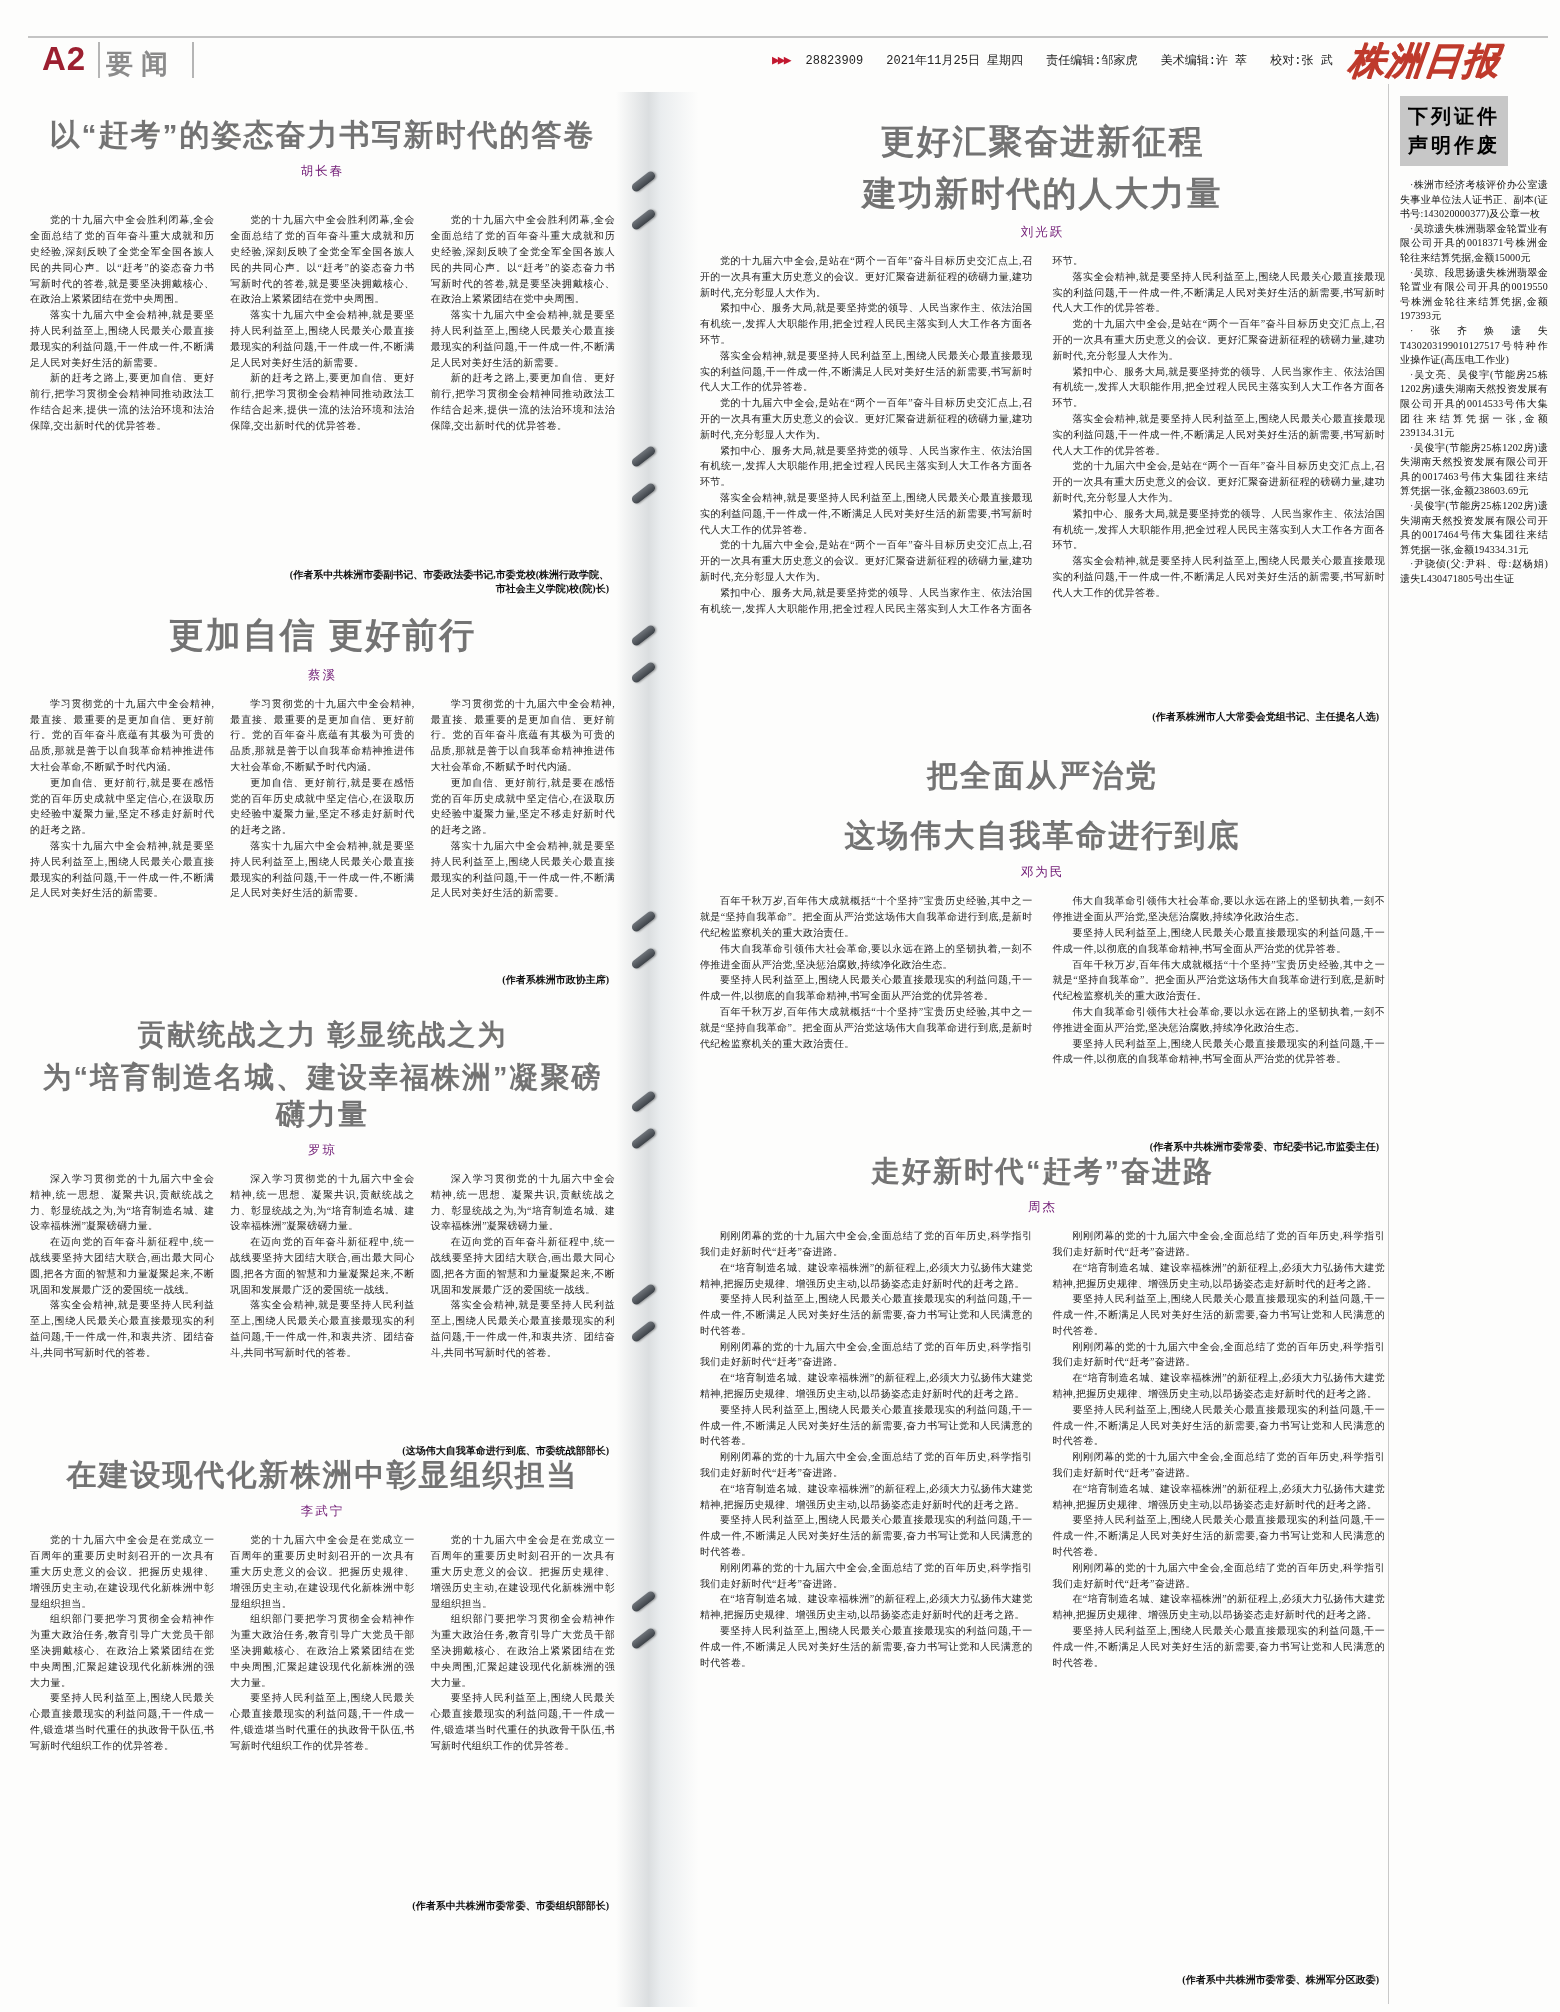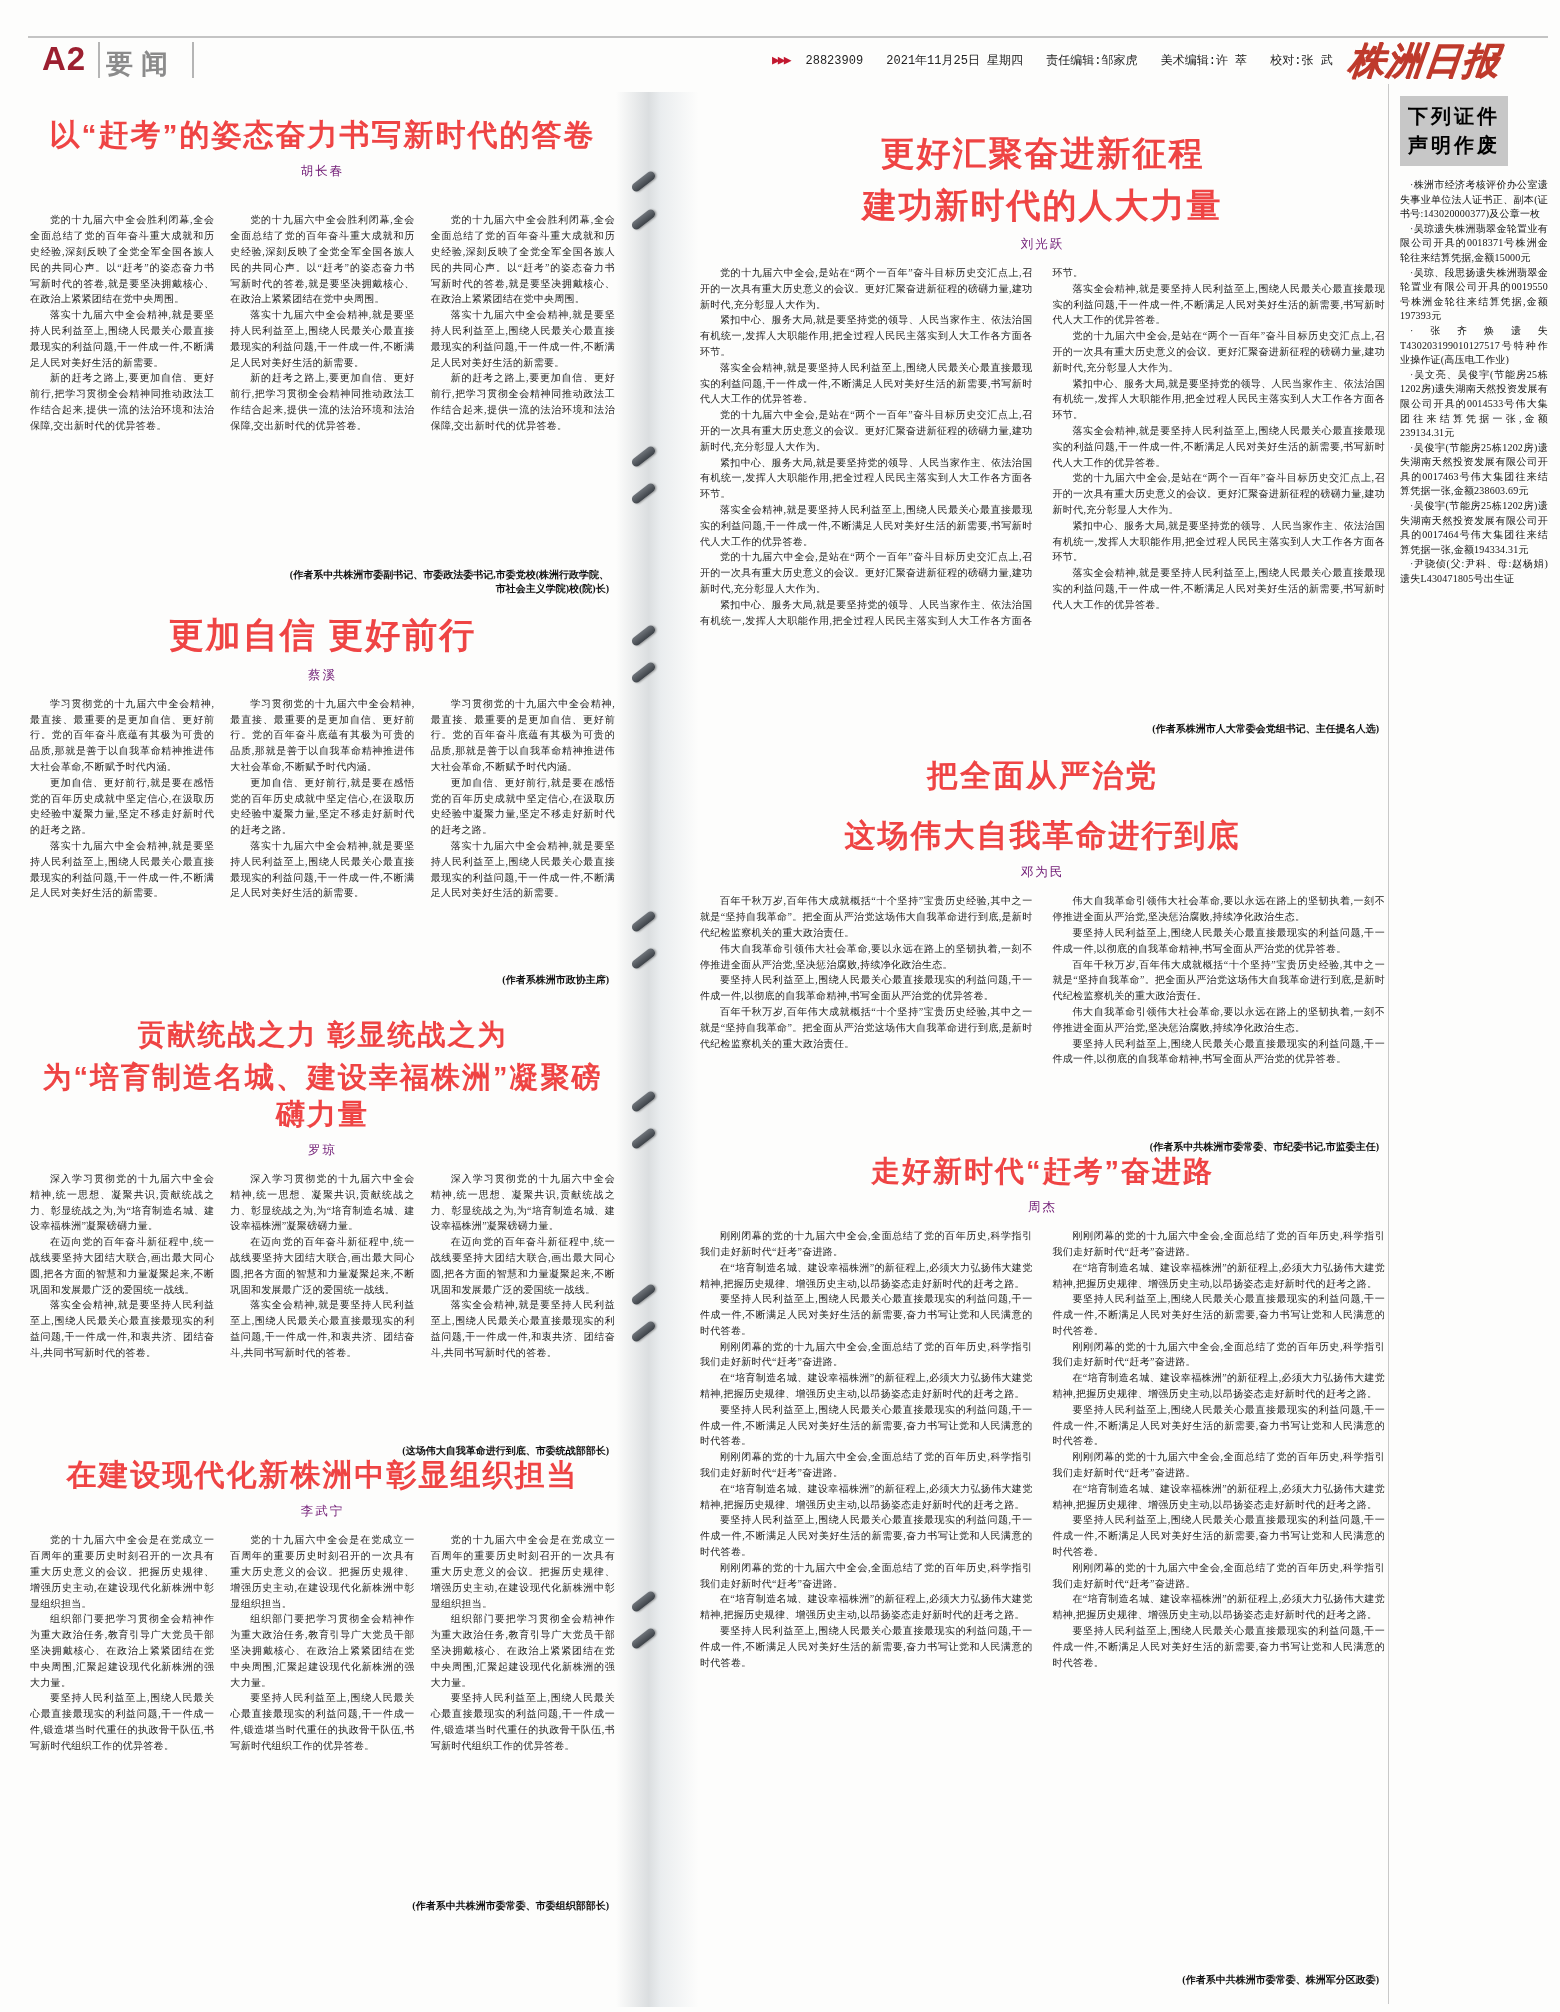--- a/index.html
+++ b/index.html
@@ -23,21 +23,21 @@
     font-family:"Liberation Serif",serif;text-shadow:0.5px 0.5px 0 #bf3a2c;}
   
   .fold{position:absolute;left:616px;top:92px;width:86px;height:1915px;pointer-events:none;
     background:linear-gradient(90deg,rgba(255,255,255,0) 0%,rgba(140,150,158,0.30) 38%,
       rgba(233,236,238,0.95) 52%,rgba(255,255,255,0) 96%);}
   .staple{position:absolute;left:14px;width:27px;height:9px;border-radius:5px;
     background:linear-gradient(#70757b,#3c4147);transform:rotate(-38deg);
     box-shadow:1px 1px 2px rgba(0,0,0,.35);}
   
   .article{position:absolute;}
-  .hl{font-family:"Liberation Sans",sans-serif;font-weight:700;color:#ef4444;
+  .hl{font-family:"Liberation Sans",sans-serif;font-weight:700;color:#737373;
     text-align:center;letter-spacing:2px;margin:0;line-height:1.28;}
   .byline{text-align:center;font-size:12.5px;color:#701a75;margin:9px 0 0 0;letter-spacing:2px;}
   .body-wrap{position:relative;overflow:hidden;margin-top:12px;}
   .body-cols{column-gap:16px;text-align:justify;font-size:10px;line-height:15.8px;
     color:#1b1b1b;letter-spacing:0.3px;height:100%;}
   .cols3{column-count:3;}
   .cols2{column-count:2;column-gap:20px;}
   .body-cols p{margin:0;text-indent:2em;}
   .attribution{position:absolute;right:4px;bottom:0;background:#fdfdfc;
     font-size:10px;font-weight:700;color:#111;padding:1px 2px 1px 12px;max-width:320px;
@@ -157,21 +157,21 @@
         <p>组织部门要把学习贯彻全会精神作为重大政治任务,教育引导广大党员干部坚决拥戴核心、在政治上紧紧团结在党中央周围,汇聚起建设现代化新株洲的强大力量。</p>
         <p>要坚持人民利益至上,围绕人民最关心最直接最现实的利益问题,干一件成一件,锻造堪当时代重任的执政骨干队伍,书写新时代组织工作的优异答卷。</p>
         <p>党的十九届六中全会是在党成立一百周年的重要历史时刻召开的一次具有重大历史意义的会议。把握历史规律、增强历史主动,在建设现代化新株洲中彰显组织担当。</p>
         <p>组织部门要把学习贯彻全会精神作为重大政治任务,教育引导广大党员干部坚决拥戴核心、在政治上紧紧团结在党中央周围,汇聚起建设现代化新株洲的强大力量。</p>
         <p>要坚持人民利益至上,围绕人民最关心最直接最现实的利益问题,干一件成一件,锻造堪当时代重任的执政骨干队伍,书写新时代组织工作的优异答卷。</p>
       </div>
     <div class="attribution">(作者系中共株洲市委常委、市委组织部部长)</div>
   </div>
 </div>
 
-<div class="article" style="left:700px;top:112px;width:685px;height:648px;">
+<div class="article" style="left:700px;top:100px;width:685px;height:648px;">
   <h1 class="hl" style="font-size:34px;margin-top:20px;">更好汇聚奋进新征程</h1>
   <h1 class="hl" style="font-size:34px;margin-top:8px;">建功新时代的人大力量</h1>
   <div class="byline">刘光跃</div>
   <div class="body-wrap" style="height:472px;">
     <div class="body-cols cols2">
         <p>党的十九届六中全会,是站在“两个一百年”奋斗目标历史交汇点上,召开的一次具有重大历史意义的会议。更好汇聚奋进新征程的磅礴力量,建功新时代,充分彰显人大作为。</p>
         <p>紧扣中心、服务大局,就是要坚持党的领导、人民当家作主、依法治国有机统一,发挥人大职能作用,把全过程人民民主落实到人大工作各方面各环节。</p>
         <p>落实全会精神,就是要坚持人民利益至上,围绕人民最关心最直接最现实的利益问题,干一件成一件,不断满足人民对美好生活的新需要,书写新时代人大工作的优异答卷。</p>
         <p>党的十九届六中全会,是站在“两个一百年”奋斗目标历史交汇点上,召开的一次具有重大历史意义的会议。更好汇聚奋进新征程的磅礴力量,建功新时代,充分彰显人大作为。</p>
         <p>紧扣中心、服务大局,就是要坚持党的领导、人民当家作主、依法治国有机统一,发挥人大职能作用,把全过程人民民主落实到人大工作各方面各环节。</p>

